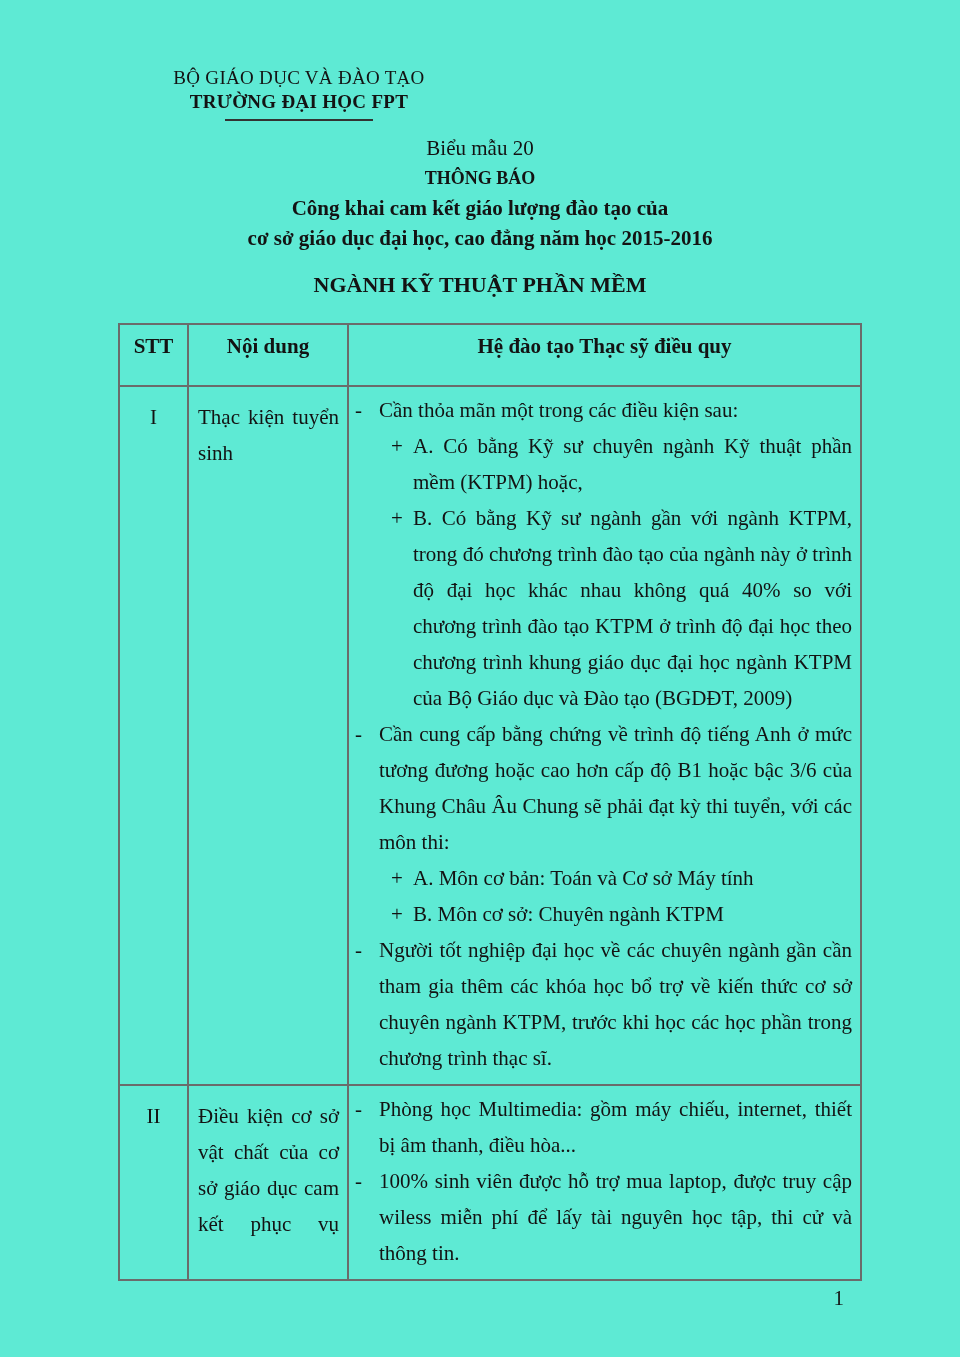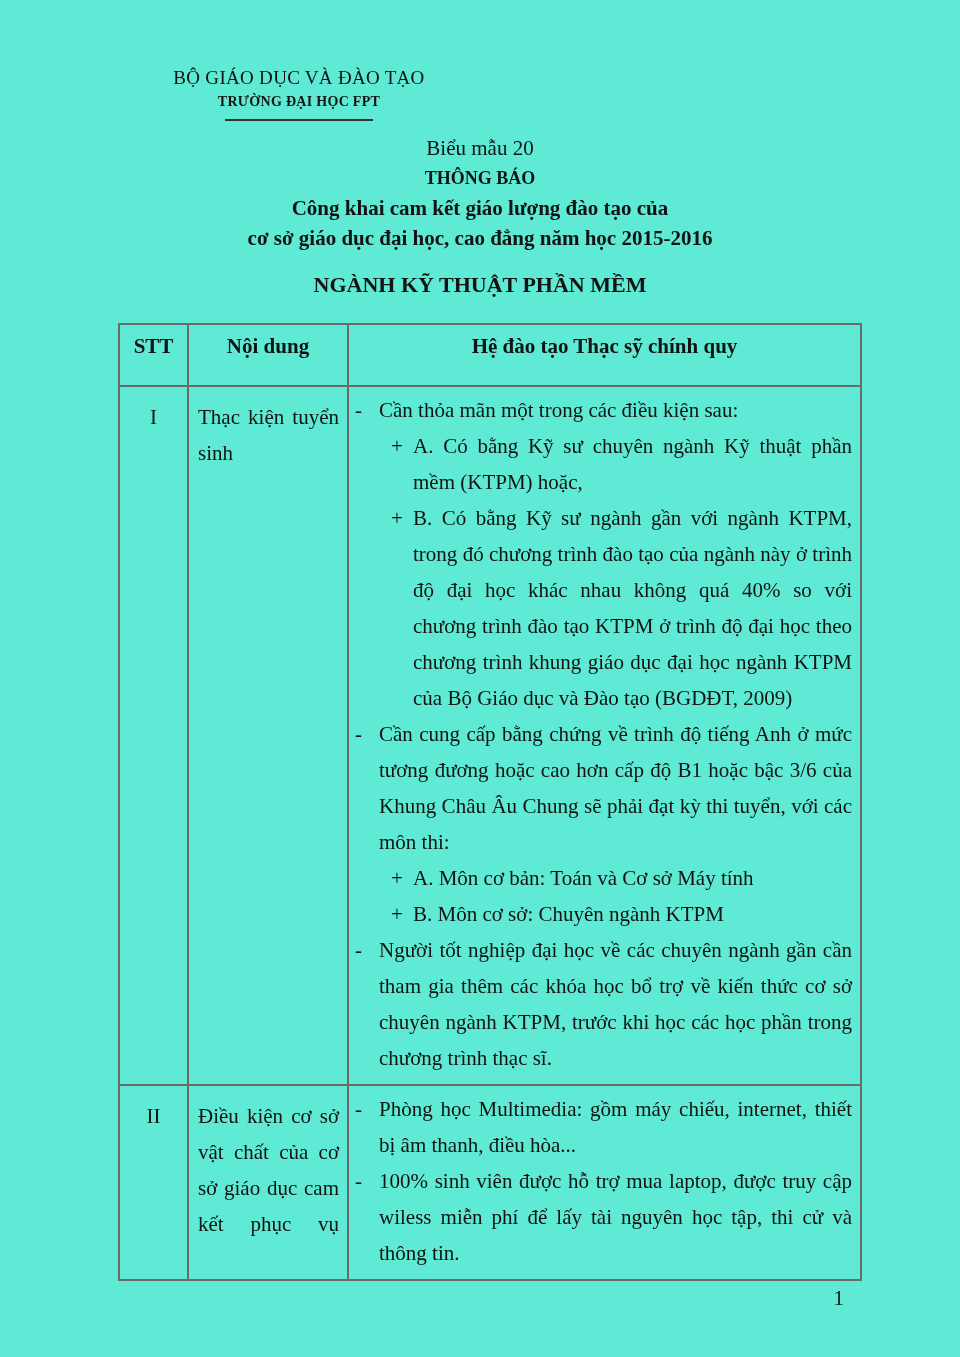--- a/index.html
+++ b/index.html
@@ -21,21 +21,21 @@
     margin: 66px 0 0 168px;
     width: 262px;
     text-align: center;
     line-height: 24px;
   }
   .letterhead .ministry {
     font-size: 19px;
     letter-spacing: 0.3px;
   }
   .letterhead .university {
-    font-size: 14px;
+    font-size: 19px;
     font-weight: bold;
     letter-spacing: 0.3px;
   }
   .letterhead .rule {
     width: 148px;
     height: 2px;
     background: #333333;
     margin: 5px auto 0 auto;
   }
   
@@ -132,21 +132,21 @@
   <table class="content-table">
     <colgroup>
       <col class="c-stt">
         <col class="c-noidung">
         <col class="c-main">
     </colgroup>
     <tbody>
         <tr>
       <th>STT</th>
       <th>Nội dung</th>
-      <th>Hệ đào tạo Thạc sỹ chính quy</th>
+      <th>Hệ đào tạo Thạc sỹ điều quy</th>
     </tr>
 
     <tr>
       <td class="stt-cell">I</td>
       <td class="noidung-cell">Thạc kiện tuyển sinh</td>
       <td class="content-cell">
         <div class="item l1">
           <span class="marker">-</span>
           <span class="txt">Cần thỏa mãn một trong các điều kiện sau:</span>
         </div>

